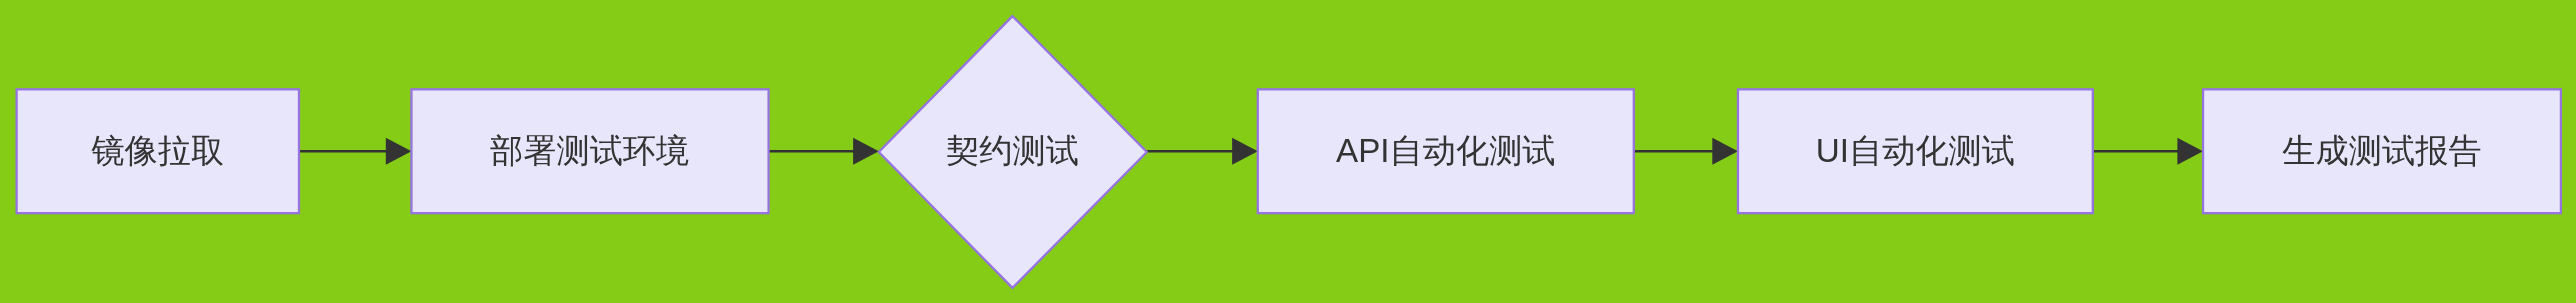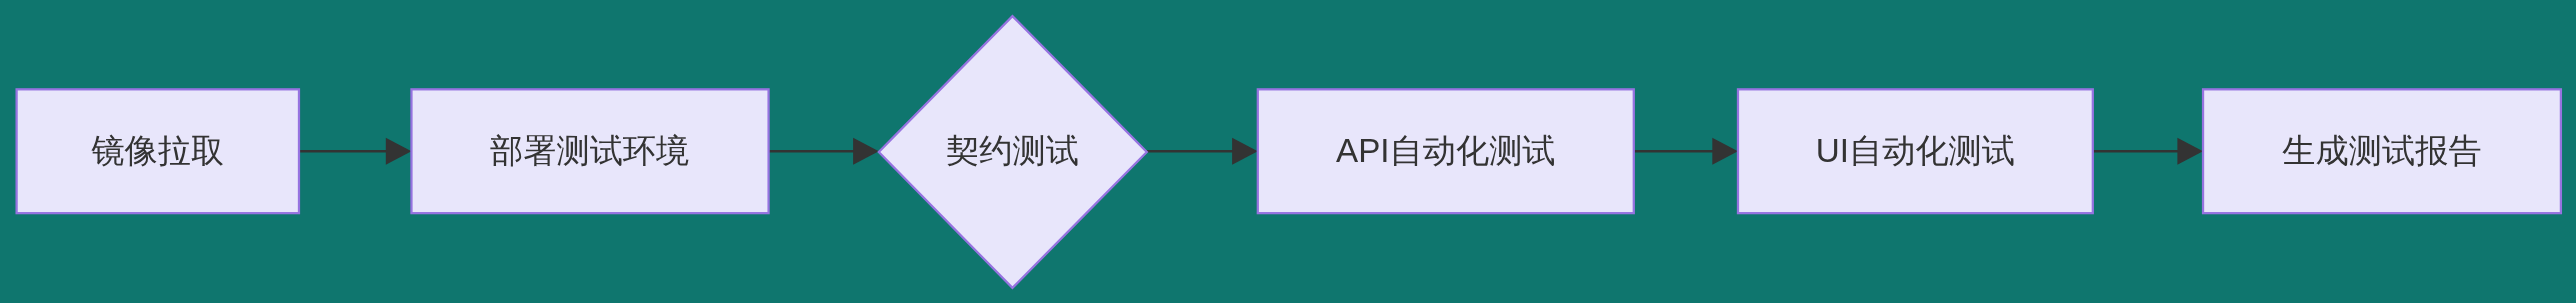--- a/index.html
+++ b/index.html
@@ -8,21 +8,21 @@
     padding: 0;
     background: #ffffff;
   }
   body {
     font-family: "Liberation Sans", "DejaVu Sans", sans-serif;
   }
   #canvas {
     position: relative;
     width: 2576px;
     height: 304px;
-    background: #0f766e;
+    background: #84cc16;
     overflow: hidden;
   }
   #flow-svg {
     position: absolute;
     left: 0;
     top: 0;
     width: 2576px;
     height: 304px;
     display: block;
   }

